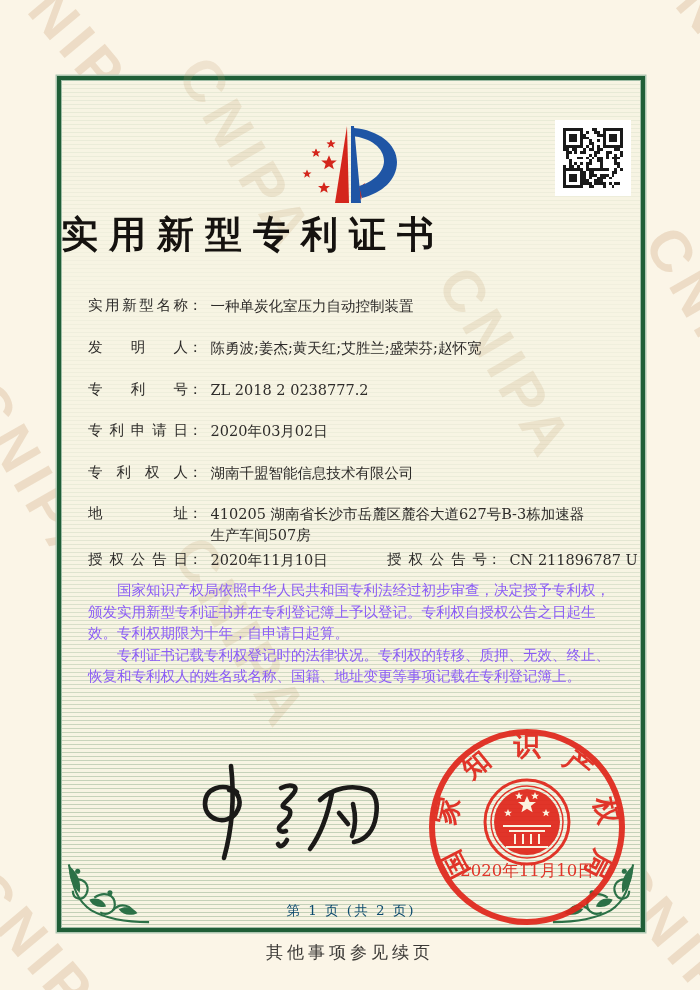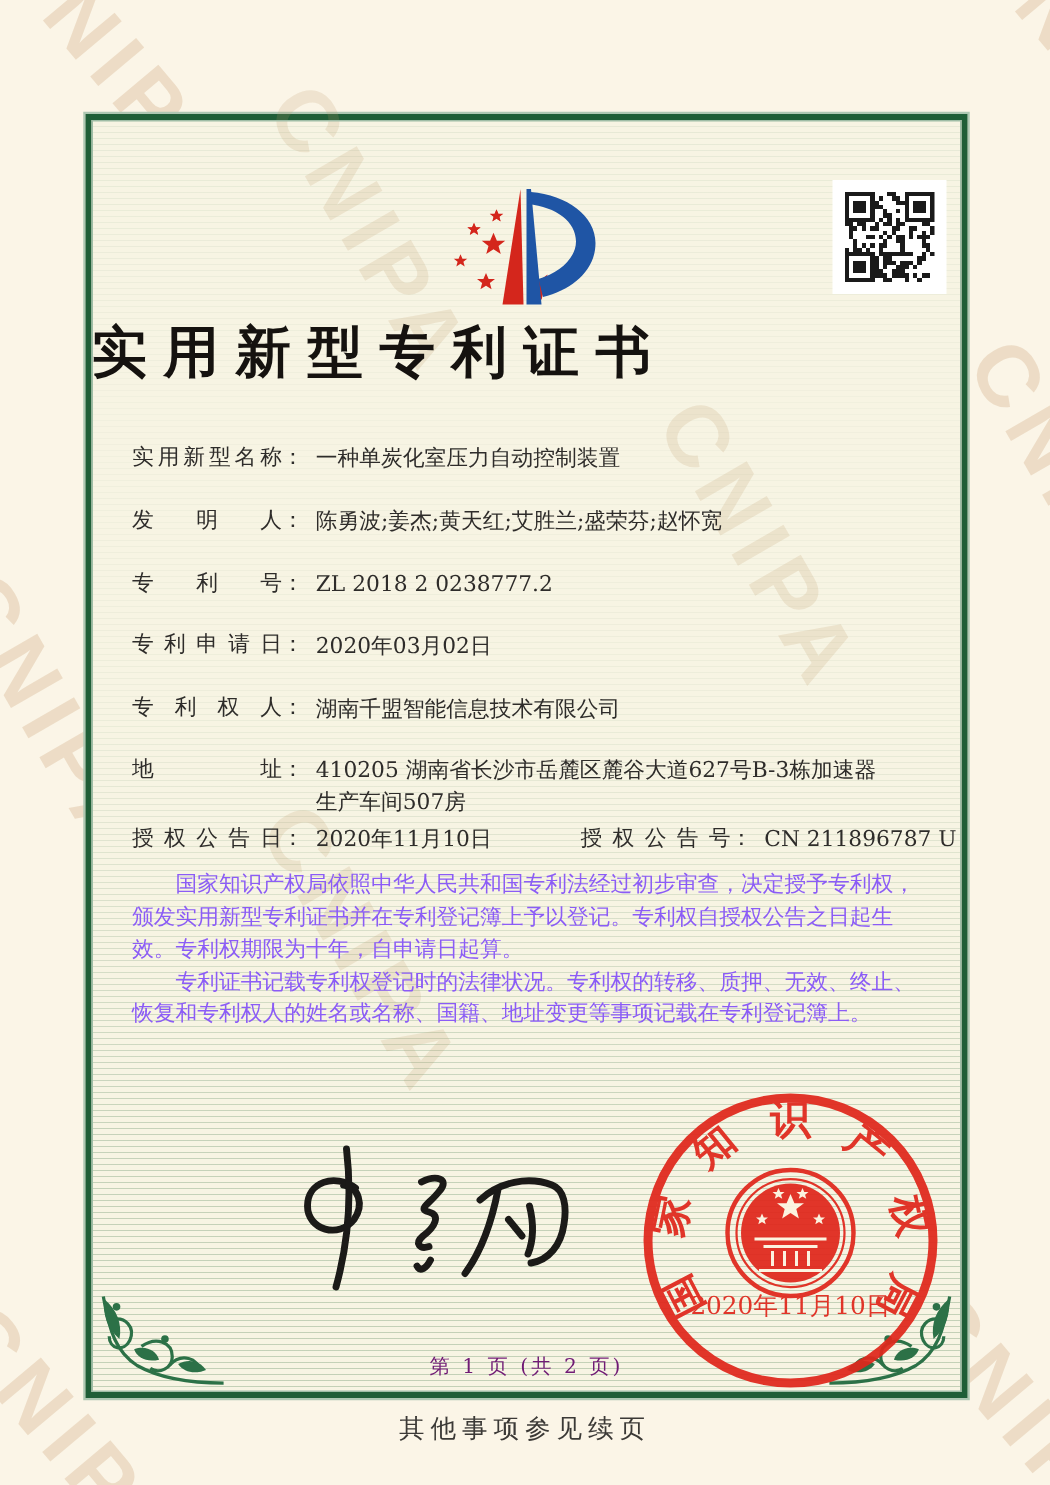--- a/index.html
+++ b/index.html
@@ -33,21 +33,21 @@
   .fcolon{display:inline-block;}
   .fvalue{display:inline-block;max-width:418px;white-space:pre-line;vertical-align:top;margin-left:8px;line-height:21px;}
   .grant2{position:absolute;left:299px;top:0;white-space:nowrap;}
   
   .paras{left:27px;top:500px;width:536px;font-size:14.5px;line-height:21.6px;color:#8b5cf6;}
   .paras p{margin:0;text-indent:2em;}
   
   .director{left:39px;top:716px;font-size:16.5px;letter-spacing:3px;line-height:30px;color:#21201e;}
   .sig{left:120px;top:680px;width:200px;height:104px;}
   .seal{left:351px;top:632px;width:230px;height:230px;opacity:.93;z-index:4;}
-  .pageinfo{left:0;top:822px;width:100%;text-align:center;font-size:13.5px;letter-spacing:2px;color:#701a75;}
+  .pageinfo{left:0;top:822px;width:100%;text-align:center;font-size:13.5px;letter-spacing:2px;color:#0c4a6e;}
   .orn{position:absolute;width:88px;height:88px;z-index:3;}
   .orn-bl{left:3px;bottom:3px;}
   .orn-br{right:3px;bottom:3px;transform:scaleX(-1);}
   .contnote{position:absolute;left:0;top:941px;width:100%;text-align:center;font-size:17px;
             letter-spacing:4px;color:#3b3936;z-index:2;}
 </style>
 </head>
 <body>
 
 <div class="page">

